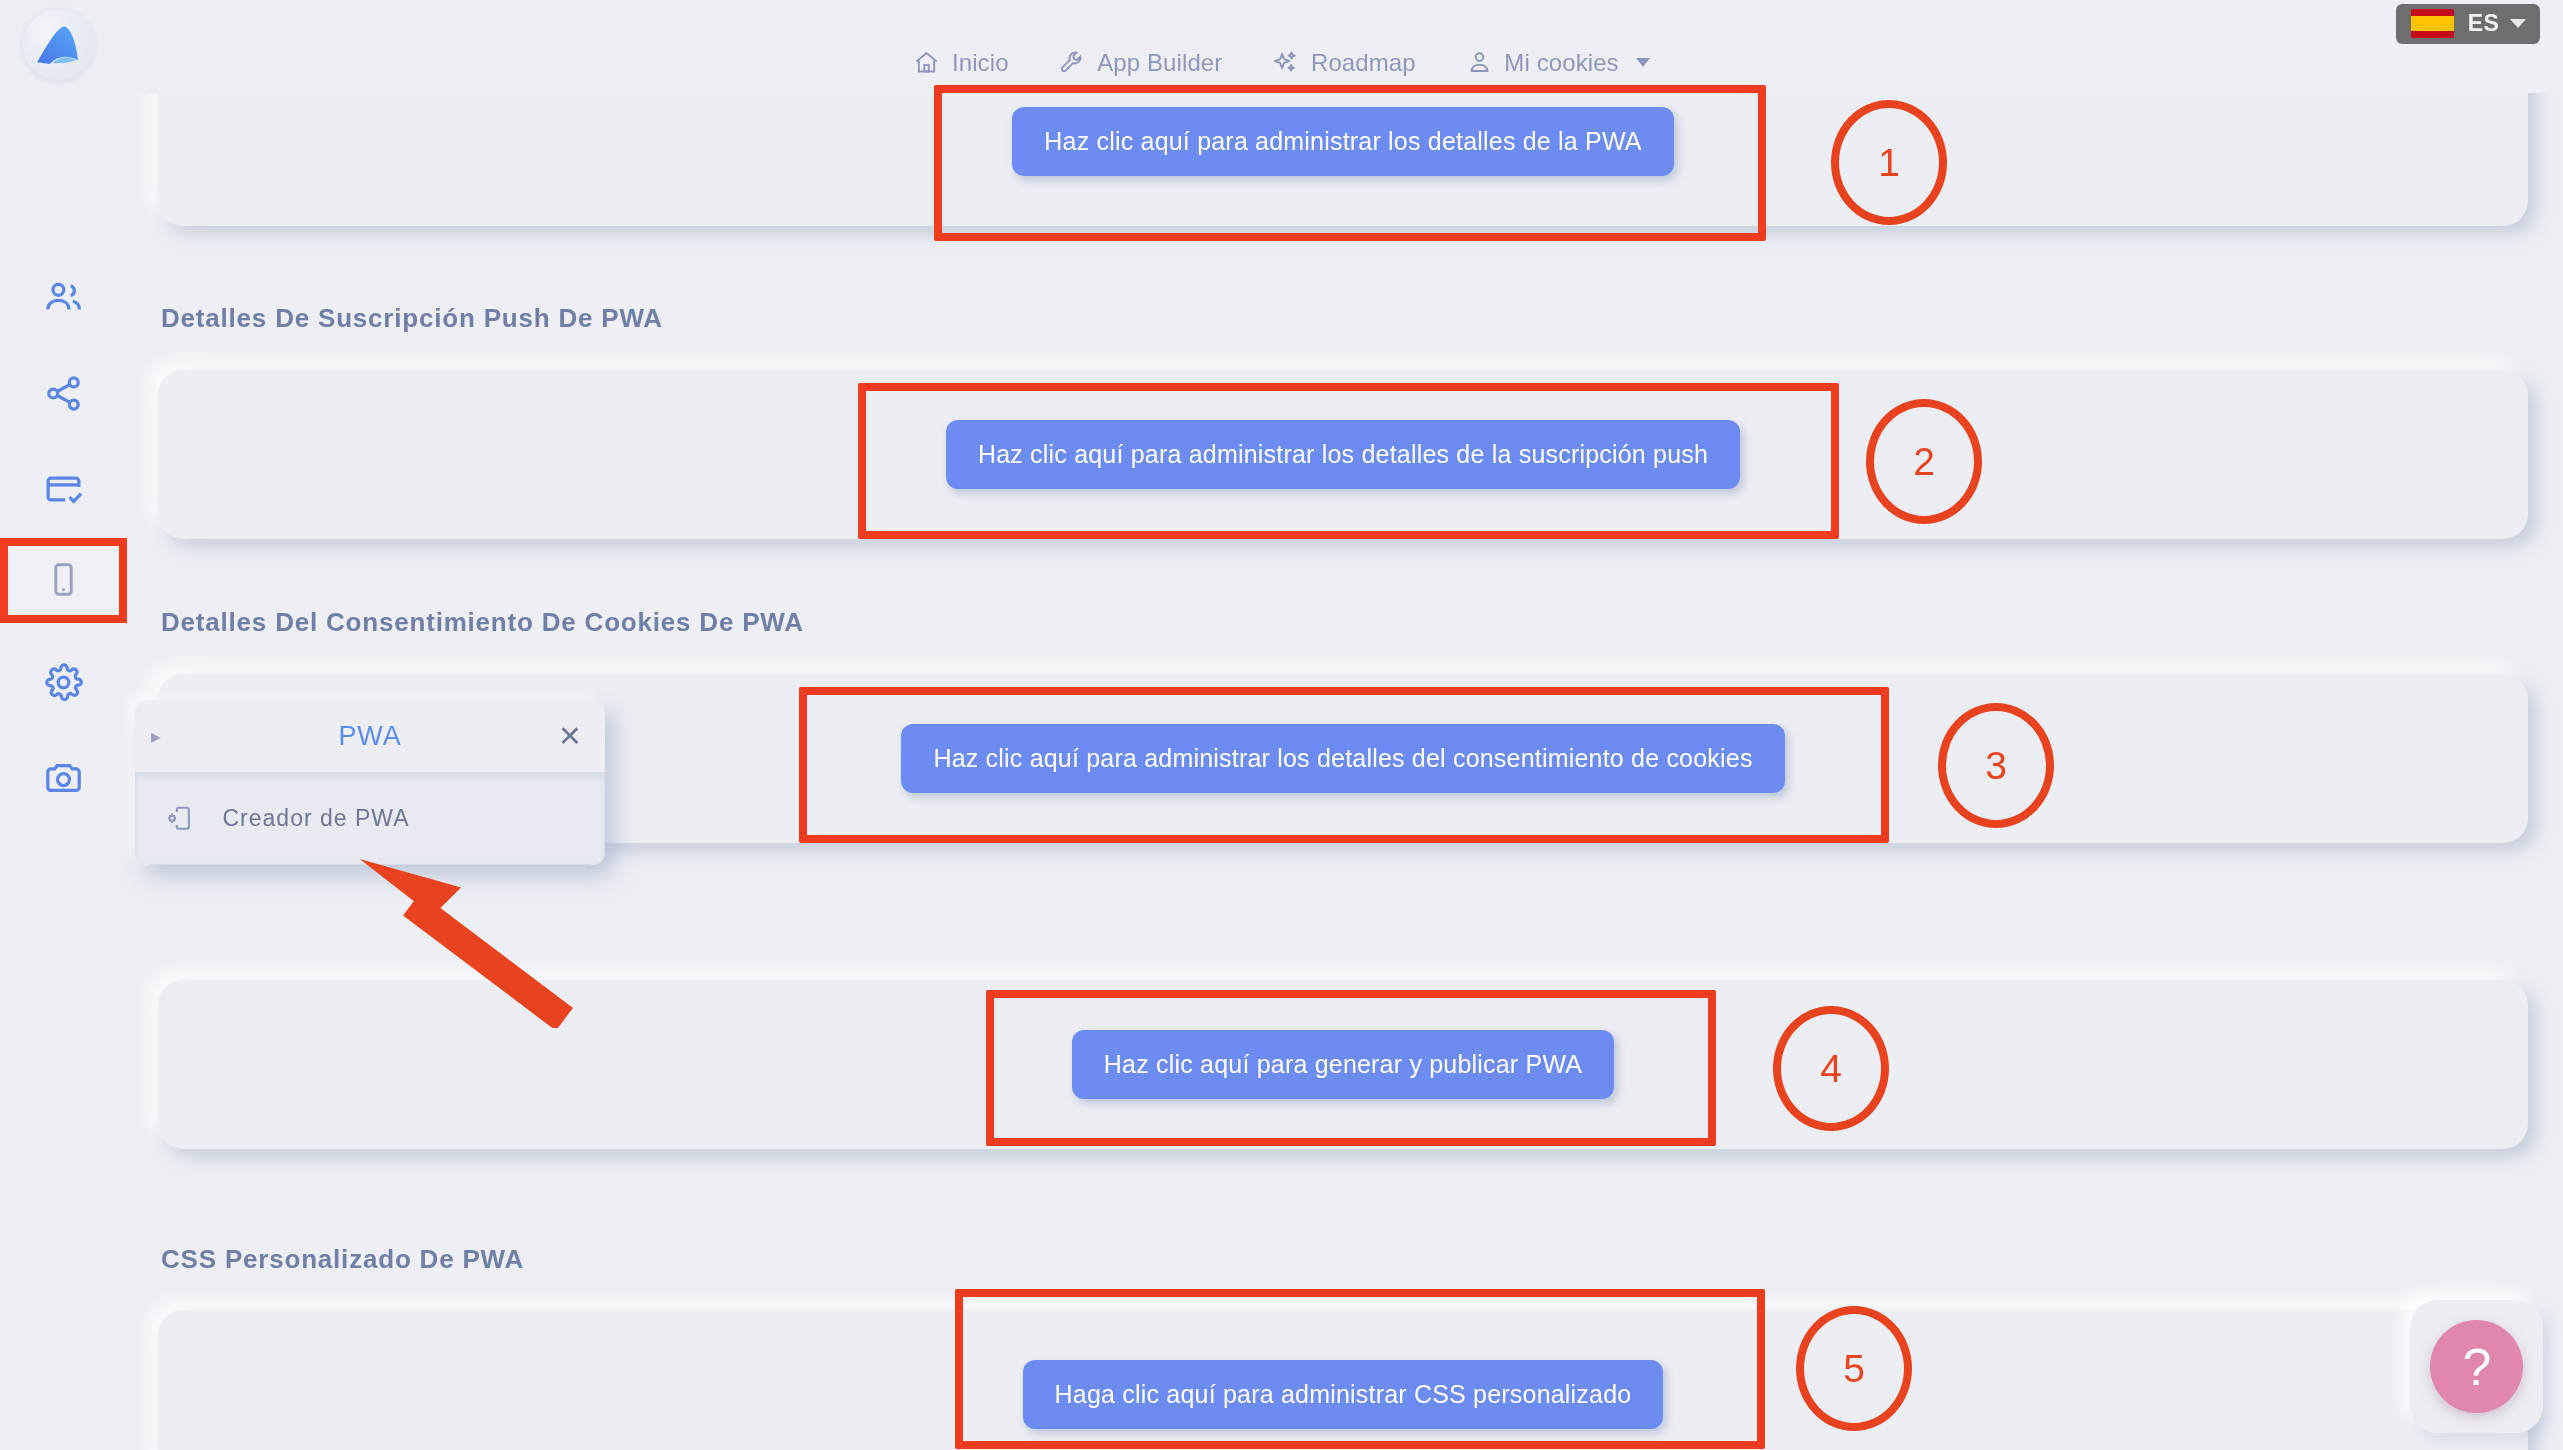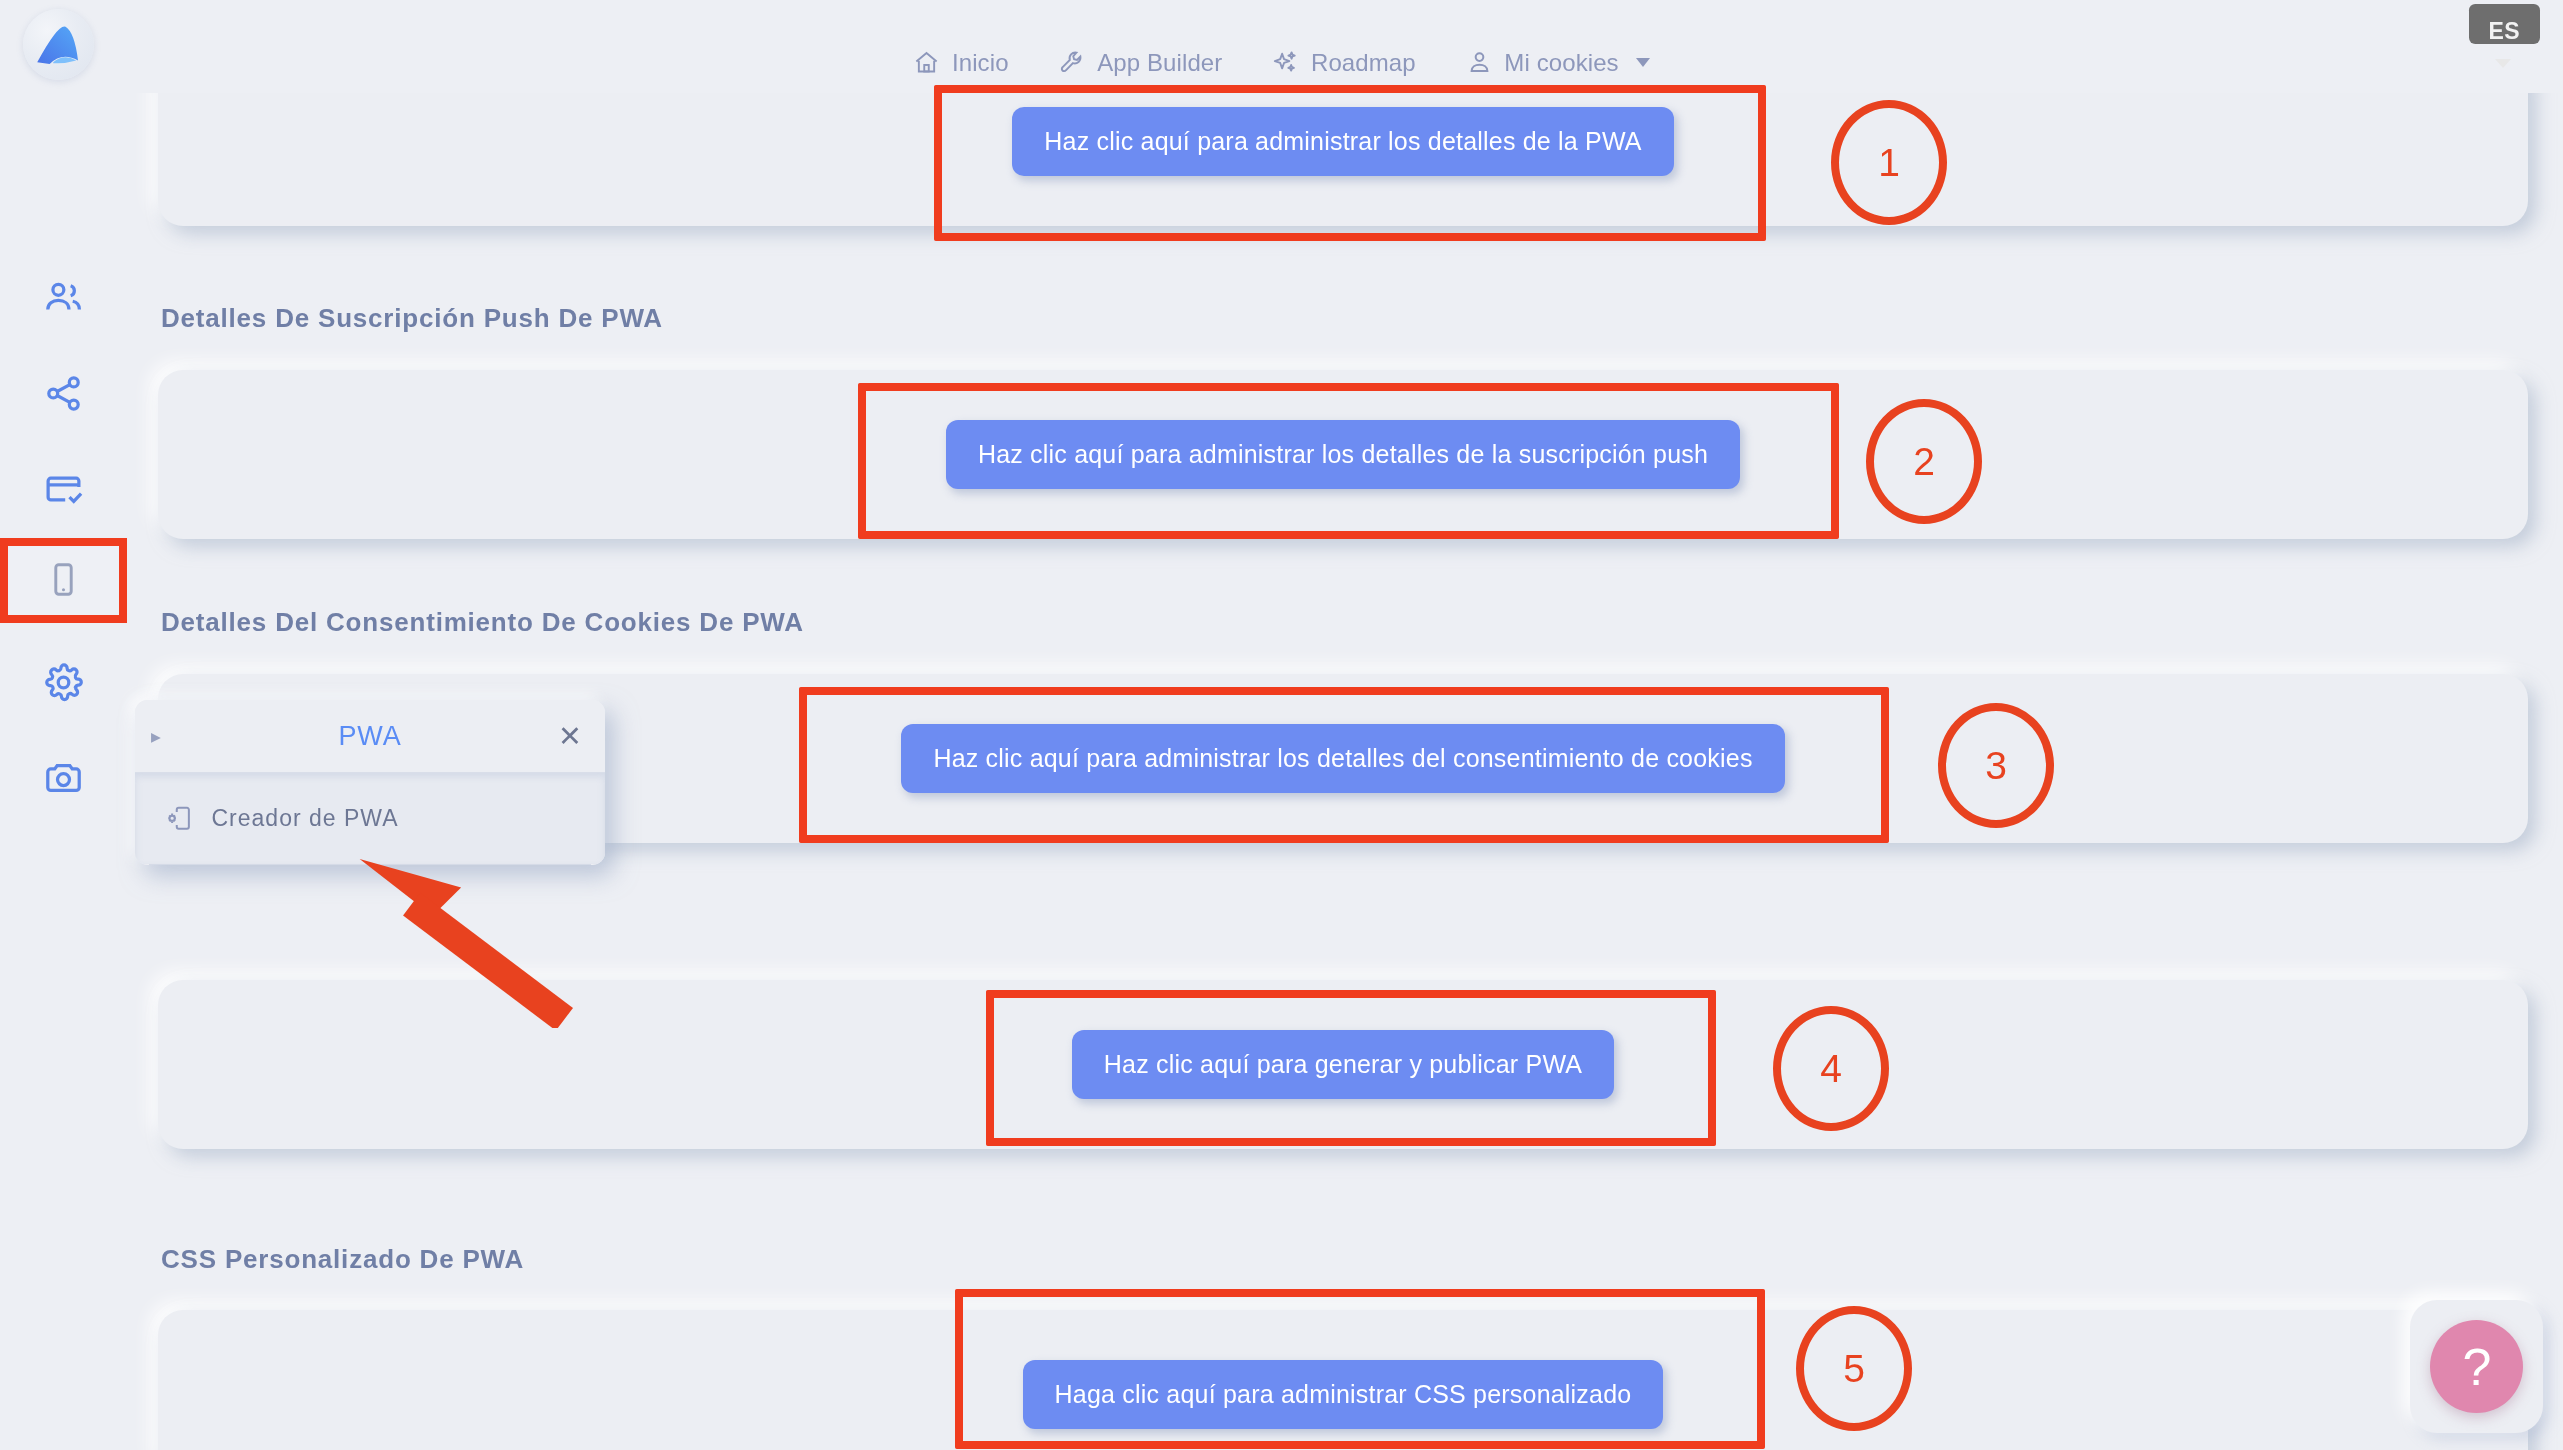--- a/index.html
+++ b/index.html
@@ -20,21 +20,21 @@
 
   .navwrap { position: absolute; left: 0; top: 0; width: 2563px; height: 93px; display: flex;
              align-items: center; justify-content: center; gap: 0; }
   .navitem { display: flex; align-items: center; gap: 11.6px; color: #8d97bb; font-size: 24px;
              padding: 0 25px; cursor: pointer; letter-spacing: 0.1px; white-space: nowrap; margin-top: 32px; }
   .navitem svg { flex: 0 0 auto; display: block; }
   .caret-d { width: 0; height: 0; border-left: 7.1px solid transparent; border-right: 7.1px solid transparent;
              border-top: 9px solid #8d97bb; margin-left: 5.3px; }
 
   .langbtn { position: absolute; right: 23px; top: 3.6px; height: 40px; background: #6e6e6e;
-             border-radius: 6.2px; display: flex; align-items: center; gap: 14.2px; padding: 0 14.2px; cursor: pointer; flex-direction: column; }
+             border-radius: 6.2px; display: flex; align-items: center; gap: 14.2px; padding: 0 14.2px; cursor: pointer; }
   .flag { width: 43px; height: 28.5px; border-radius: 1.8px; overflow: hidden; display: block; }
   .flag .s1 { height: 7.1px; background: #c60b1e; }
   .flag .s2 { height: 14.2px; background: #ffc400; }
   .flag .s3 { height: 7.1px; background: #c60b1e; }
   .langtxt { color: #f2f2f2; font-size: 23px; font-weight: bold; letter-spacing: 0.4px; }
   .caret-w { width: 0; height: 0; border-left: 8px solid transparent; border-right: 8px solid transparent;
              border-top: 9.8px solid #e8e8e8; margin-left: -3.6px; }
 
   
   .rail { position: absolute; left: 0; top: 93px; width: 127px; height: 1358px; background: #edeff4; z-index: 20; }
@@ -65,21 +65,21 @@
 
   
   .flyout { position: absolute; left: 135px; top: 700px; width: 470px; z-index: 60;
             border-radius: 12.5px; background: #eceef3; overflow: hidden;
             box-shadow: 9px 10.7px 23px rgba(150,165,195,.55), -5.3px -5.3px 14.2px rgba(255,255,255,.85); }
   .fly-head { height: 73px; display: flex; align-items: center; position: relative;
               background: #eceef3; border-bottom: 0.9px solid rgba(160,175,205,.25); }
   .fly-arrow { position: absolute; left: 16px; color: #97a1bf; font-size: 19.6px; }
   .fly-title { width: 100%; text-align: center; color: #5a8cf5; font-size: 27px; letter-spacing: 0.9px; }
   .fly-close { position: absolute; right: 23px; color: #6d7691; font-size: 28.5px; line-height: 1; cursor: pointer; }
-  .fly-item { height: 91px; display: flex; align-items: center; gap: 18px; padding-left: 30px;
+  .fly-item { height: 91px; display: flex; align-items: center; gap: 29px; padding-left: 30px;
               color: #6d7794; font-size: 23px; letter-spacing: 1px; cursor: pointer; }
   .fly-item.active { background: #e7eaf1; box-shadow: inset 0 3.6px 7.1px rgba(160,175,205,.28); }
   .fly-sep { height: 0.9px; background: rgba(160,175,205,.3); margin: 0 14.2px; }
   .fly-item svg { flex: 0 0 auto; display: block; }
 
   .bigarrow { position: absolute; z-index: 70; pointer-events: none; }
 
   
   .helpwrap { position: absolute; right: 19.6px; bottom: 18px; width: 133px; height: 133px;
               border-radius: 27px; background: #eceef3; z-index: 55;

